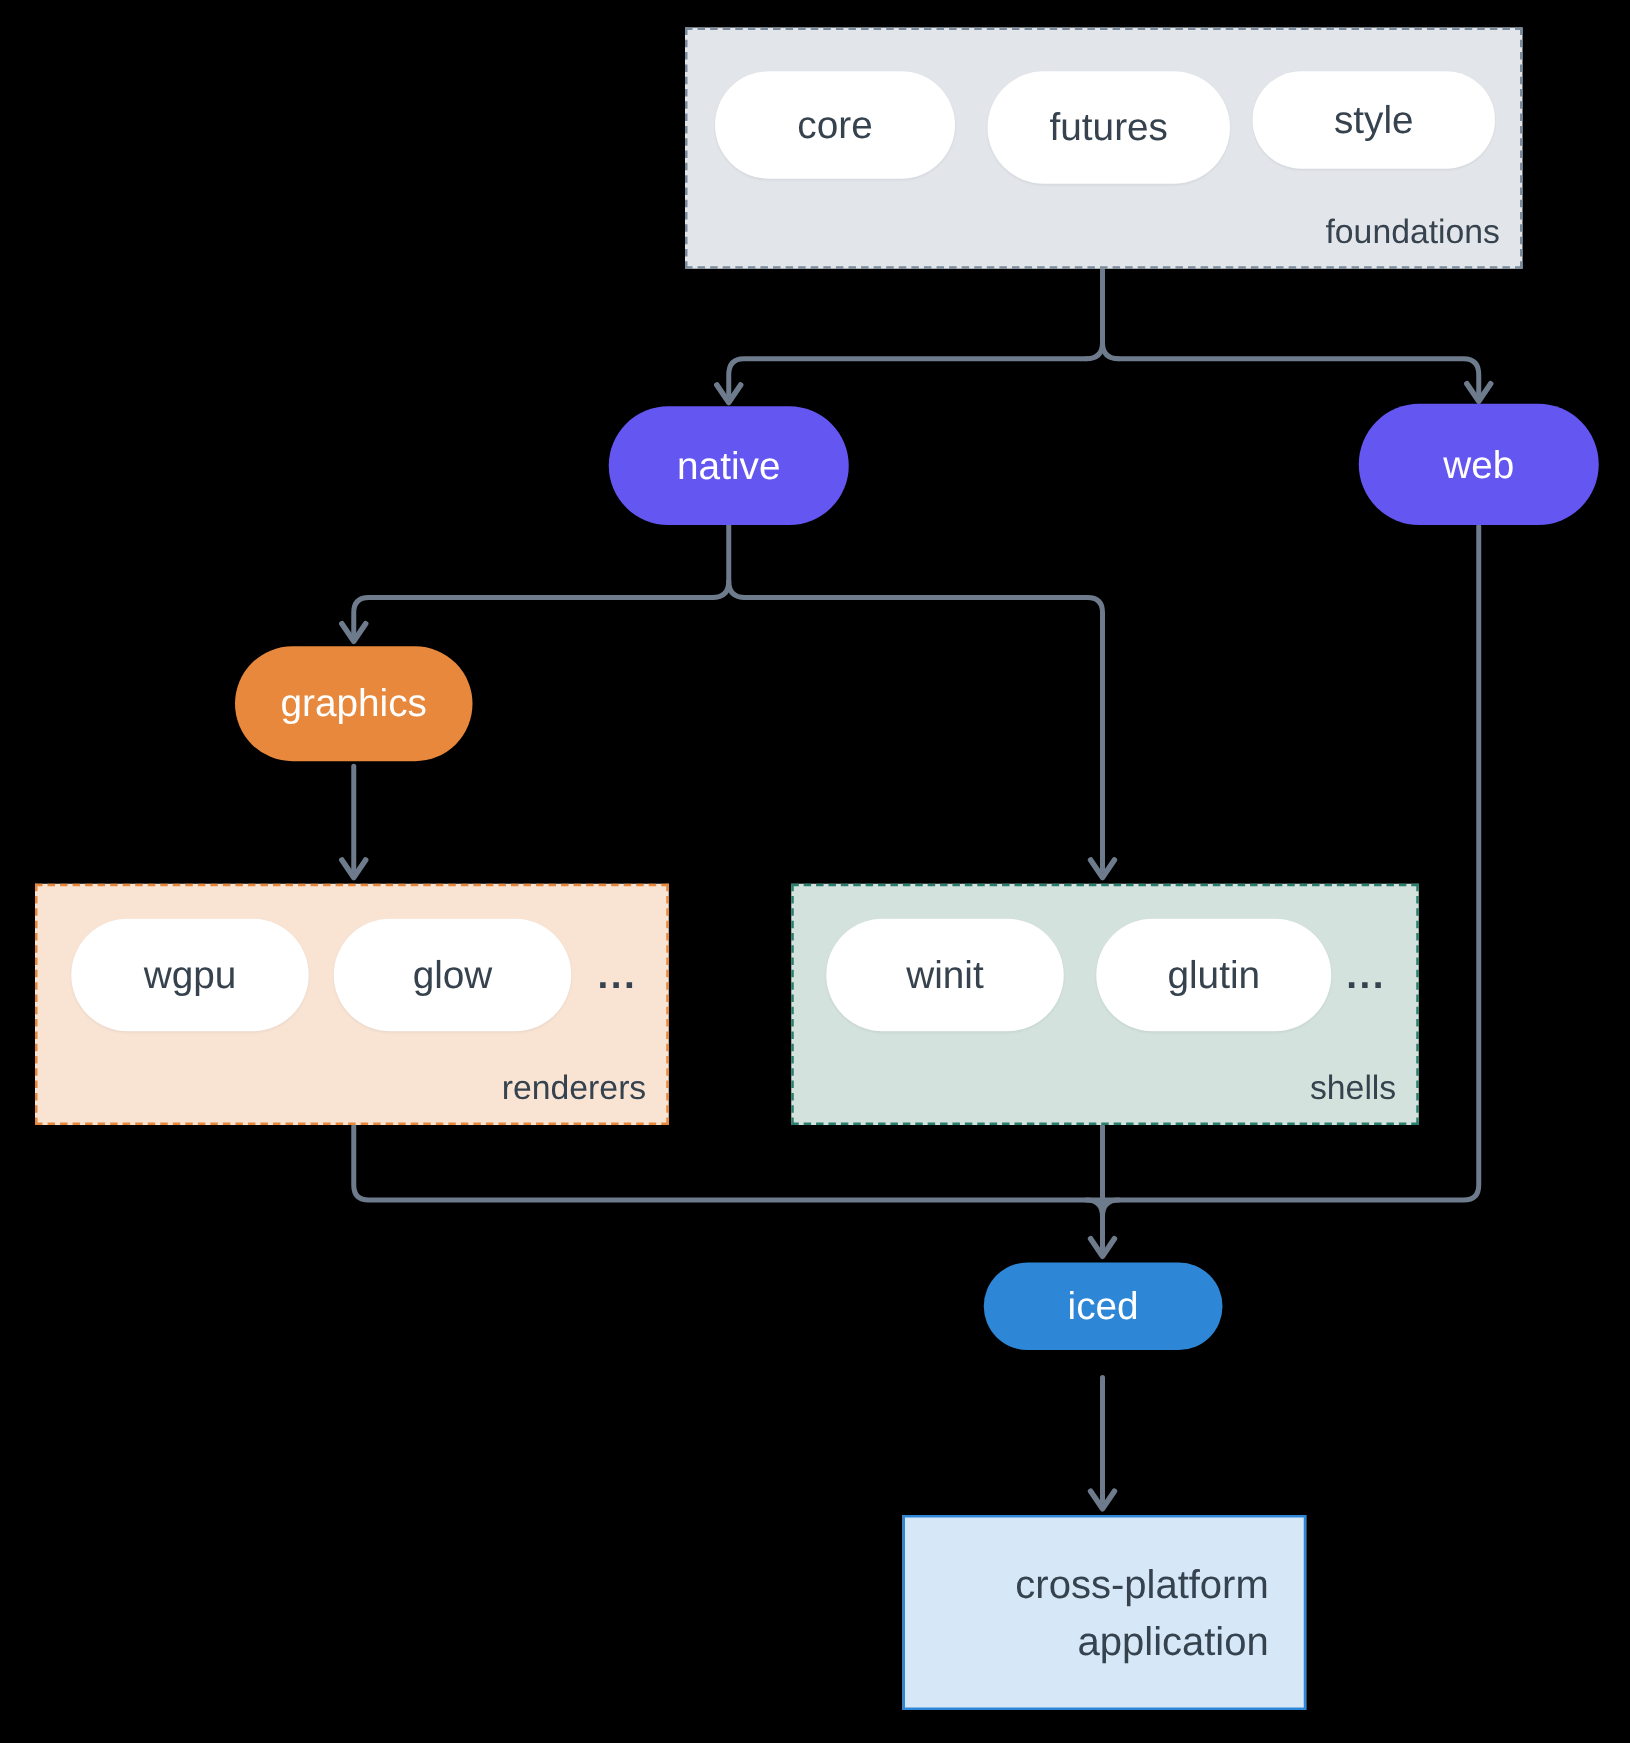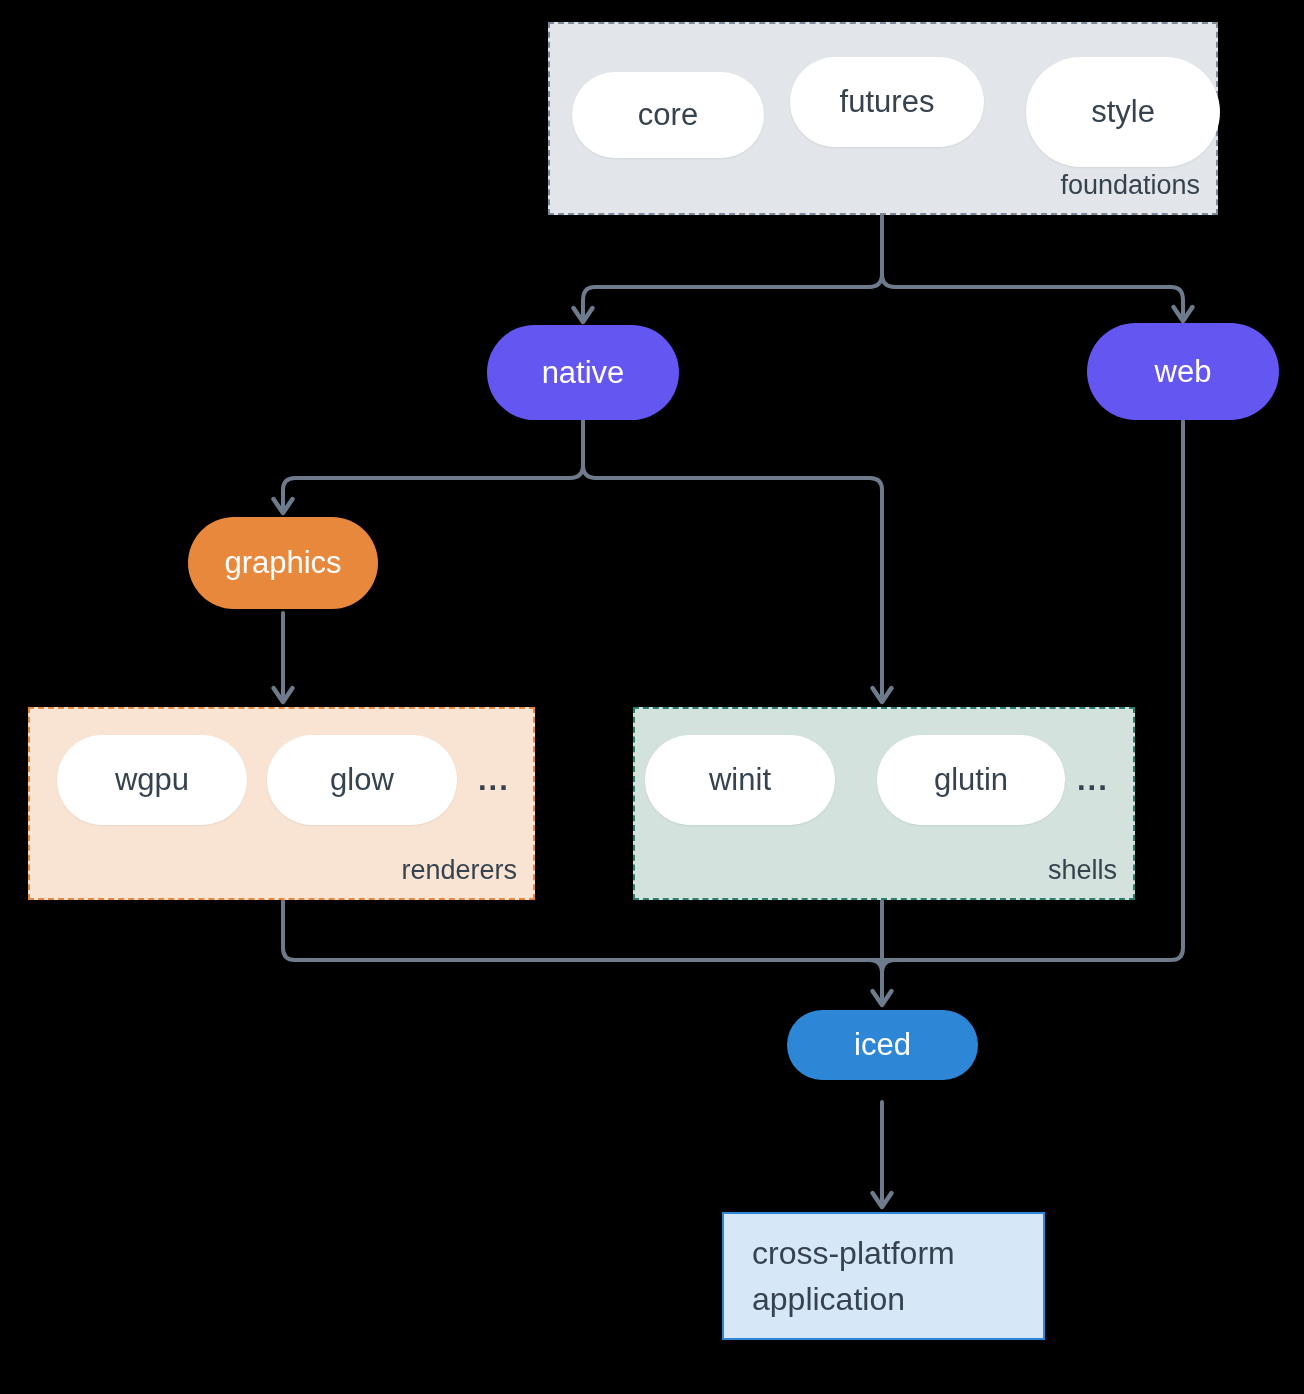--- a/index.html
+++ b/index.html
@@ -25,45 +25,45 @@
   .group-foundations{left:548px;top:22px;width:670px;height:193px;background:var(--foundations_bg);border-color:var(--foundations_border);}
   .group-renderers{left:28px;top:707px;width:507px;height:193px;background:var(--renderers_bg);border-color:var(--renderers_border);padding-left:43px;}
   .group-shells{left:633px;top:707px;width:502px;height:193px;background:var(--shells_bg);border-color:var(--shells_border);}
   .group-label{position:absolute;right:16px;bottom:12px;font-size:27px;color:var(--dark_text);}
 
   .pill{position:absolute;display:flex;align-items:center;justify-content:center;
         border-radius:999px;font-size:31px;color:var(--dark_text);background:var(--pill_bg);}
   .pill-white{box-shadow:0 1px 2px rgba(40,50,60,0.08);}
 
   
-  .p-core{left:22px;top:33px;width:192px;height:86px;margin-top:15px;}
+  .p-core{left:22px;top:33px;width:192px;height:86px;}
   .p-futures{left:240px;top:33px;width:194px;height:90px;}
-  .p-style{left:476px;top:33px;width:194px;height:110px;text-align:center;}
+  .p-style{left:452px;top:33px;width:194px;height:78px;text-align:center;}
   
   .p-wgpu{left:27px;top:26px;width:190px;height:90px;}
   .p-glow{left:237px;top:26px;width:190px;height:90px;}
   
-  .p-winit{left:10px;top:26px;width:190px;height:90px;}
+  .p-winit{left:26px;top:26px;width:190px;height:90px;}
   .p-glutin{left:242px;top:26px;width:188px;height:90px;}
 
   .ellipsis{position:absolute;top:26px;height:90px;display:flex;align-items:center;
             font-size:31px;font-weight:bold;color:var(--dark_text);letter-spacing:2px;}
   .e-renderers{left:448px;}
   .e-shells{left:442px;}
 
   
   .pill-colored{color:#ffffff;}
   .n-native{left:487px;top:325px;width:192px;height:95px;background:var(--purple);}
   .n-web{left:1087px;top:323px;width:192px;height:97px;background:var(--purple);}
   .n-graphics{left:188px;top:517px;width:190px;height:92px;background:var(--orange);}
   .n-iced{left:787px;top:1010px;width:191px;height:70px;background:var(--blue);}
 
-  .app-box{position:absolute;left:722px;top:1212px;width:323px;height:128px;box-sizing:border-box;
+  .app-box{position:absolute;left:722px;top:1212px;width:323px;height:156px;box-sizing:border-box;
            background:var(--app_bg);border:2px solid var(--app_border);
-           display:flex;align-items:center;justify-content:center;text-align:left;
+           display:flex;align-items:center;justify-content:center;text-align:right;
            font-size:32px;line-height:1.45;color:var(--dark_text);padding:0 28px;}
 </style>
 </head>
 <body>
 
 <div class="stage">
 
   <svg class="edges" viewBox="0 0 1304 1394" xmlns="http://www.w3.org/2000/svg">
 
     <path class="edge" d="M882 216 V274 Q882 287 869 287"></path>

